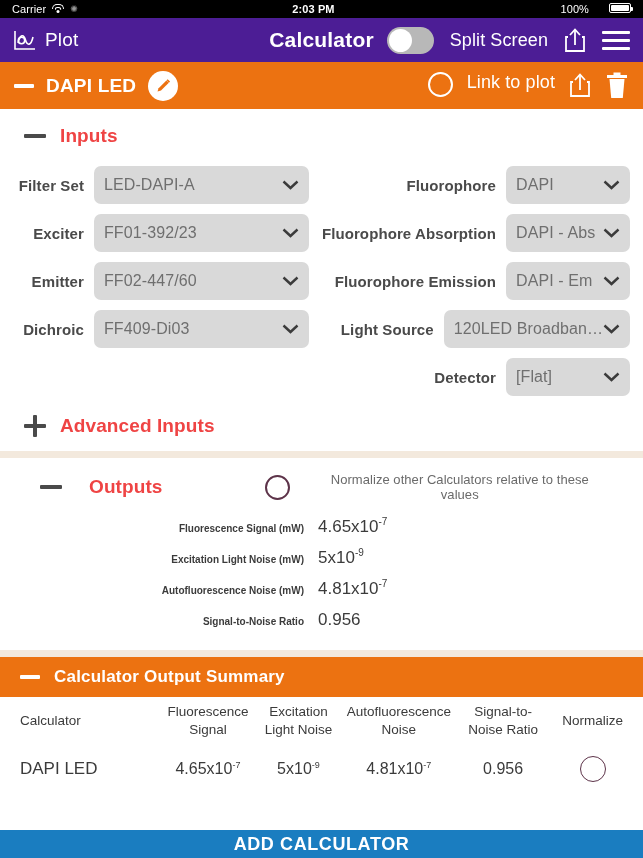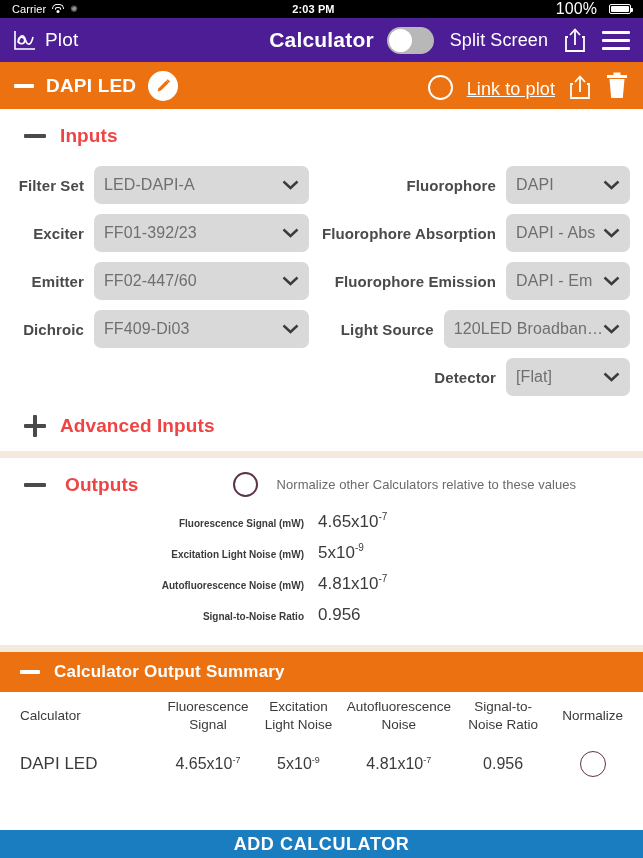--- a/index.html
+++ b/index.html
@@ -12,21 +12,21 @@
   .app { position: relative; width: 643px; height: 858px; background:#fff; }
 
   
   .statusbar {
     height: 18px; background:#000; color:#fff;
     display:flex; align-items:center; padding:0 12px;
     font-size: 11px; letter-spacing:.1px;
   }
   .sb-left { display:flex; align-items:center; gap:6px; }
   .sb-center { position:absolute; left:0; right:16px; text-align:center; font-size:11px; font-weight:600; pointer-events:none; }
-  .sb-right { margin-left:auto; display:flex; align-items:center; gap:12px; font-size:16px; z-index:2; }
+  .sb-right { margin-left:auto; display:flex; align-items:flex-start; gap:20px; font-size:11px; z-index:2; }
   .wifi-icon { display:inline-block; width:12px; height:10px; position:relative; }
   .wifi-icon i { position:absolute; left:50%; transform:translateX(-50%); border:1.4px solid #fff; border-bottom:none;
      border-radius: 40px 40px 0 0; }
   .wifi-icon i:nth-child(1){ width:12px; height:5px; top:0; }
   .wifi-icon i:nth-child(2){ width:7px; height:3px; top:3px; }
   .wifi-icon i:nth-child(3){ width:3px; height:3px; top:6px; border-radius:50%; background:#fff; border:none; }
   .sync-icon { font-size:9px; color:#9a9a9a; }
   .battery { width:22px; height:10px; border:1.3px solid #fff; border-radius:2px; position:relative; padding:1px; }
   .battery::after { content:""; position:absolute; right:-3px; top:3px; width:2px; height:4px; background:#fff; border-radius:0 1px 1px 0;}
   .battery b { display:block; height:100%; width:100%; background:#fff; border-radius:1px; }
@@ -58,21 +58,21 @@
   .calcbar {
     height: 47px; background:#ec7211; color:#fff;
     display:flex; align-items:center; padding:0 14px; gap:12px;
   }
   .minus-sq { width:20px; height:4px; background:#fff; border-radius:1px; flex:none; }
   .calcbar-title { font-size:19px; font-weight:700; letter-spacing:.2px; }
   .pencil-btn {
     width:30px; height:30px; border-radius:50%; background:#fff;
     display:flex; align-items:center; justify-content:center; cursor:pointer; flex:none;
   }
-  .calcbar-right { margin-left:auto; display:flex; align-items:flex-end; gap:14px;text-decoration:underline; }
+  .calcbar-right { margin-left:auto; display:flex; align-items:flex-start; gap:14px; }
   .radio-ring { width:25px; height:25px; border-radius:50%; border:2px solid #fff; flex:none; cursor:pointer; }
   .link-label { font-size:18px; font-weight:400; letter-spacing:.1px; }
   .trash-glyph { width:24px; height:28px; }
 
   
   .section-head { display:flex; align-items:center; gap:14px; padding:0 24px; }
   .minus-dark { width:22px; height:4px; background:#4a4a4a; border-radius:1px; flex:none; }
   .plus-dark { position:relative; width:22px; height:22px; flex:none; }
   .plus-dark::before, .plus-dark::after { content:""; position:absolute; background:#4a4a4a; border-radius:1px; }
   .plus-dark::before { left:0; top:9px; width:22px; height:4px; }
@@ -97,21 +97,21 @@
   }
   .dd-value { flex:1; font-size:16px; color:#6f6f6f; letter-spacing:.1px; white-space:nowrap; overflow:hidden; }
   .chevron { width:17px; height:10px; flex:none; }
 
   .adv-row { margin-top:14px; padding-bottom:14px; }
 
   .divider { height:7px; background:#f3e9dd; width:100%; }
 
   
   .outputs-sec { padding-top:14px; padding-bottom:10px; }
-  .outputs-head { display:flex; align-items:center; padding:0 24px; gap:19px;text-align:center; }
+  .outputs-head { display:flex; align-items:center; padding:0 40px; gap:27px;text-align:center; }
   .norm-ring { width:25px; height:25px; border-radius:50%; border:2px solid #5d3349; flex:none; cursor:pointer; margin-left:75px;}
   .norm-label { font-size:13px; color:#6a6a6a; letter-spacing:.05px; }
   .out-list { margin-top:14px; }
   .out-row { display:flex; align-items:baseline; height:31px; }
   .out-label { width:318px; text-align:right; font-size:10px; font-weight:700; color:#3b3b3b; padding-right:14px; }
   .out-value { font-size:17px; color:#3b3b3b; }
   .out-value sup { font-size:10px; vertical-align:super; }
 
   
   .sum-bar { height:40px; background:#ec7211; color:#fff; display:flex; align-items:center; gap:14px; padding:0 20px; }

